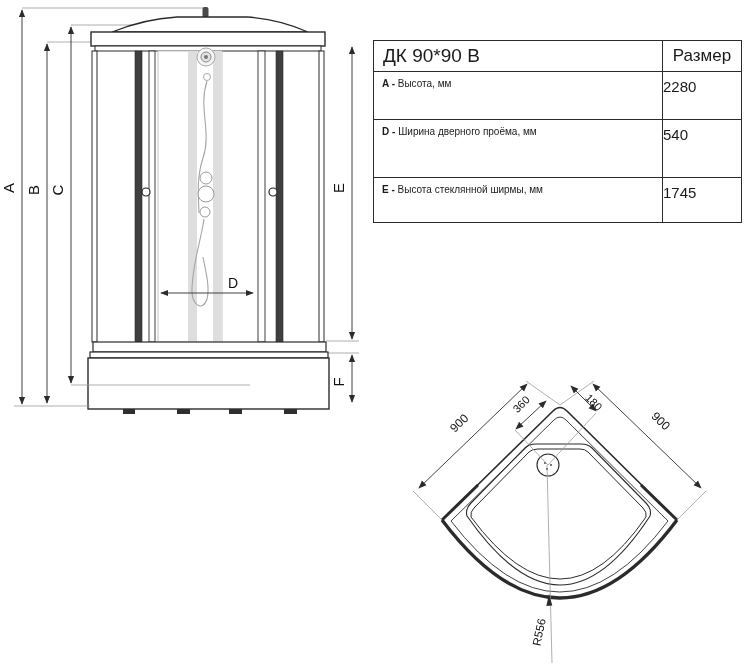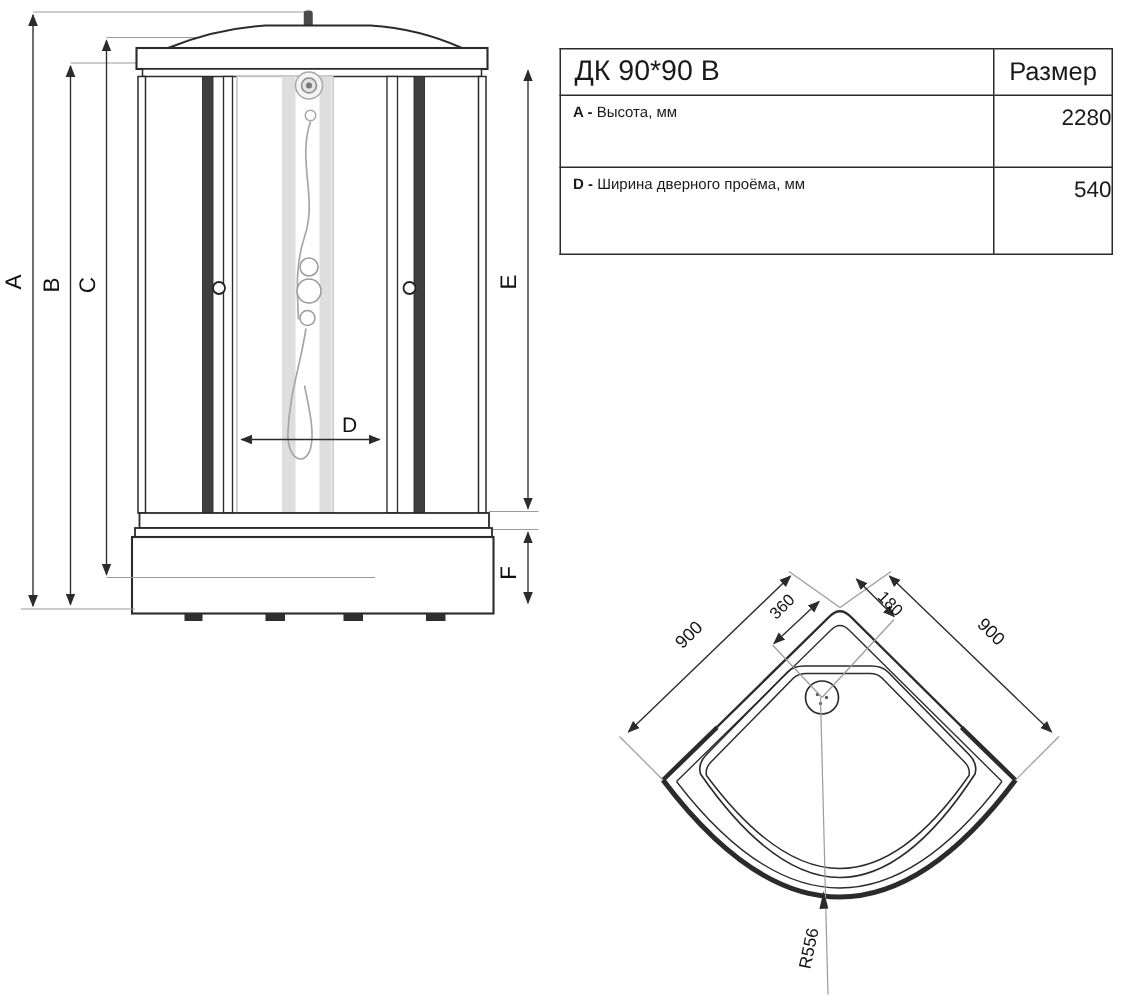--- a/index.html
+++ b/index.html
@@ -2,34 +2,34 @@
 <html><head>
 <meta charset="utf-8">
 <style>
   html,body{margin:0;padding:0;background:#fff;}
   .page{position:relative;width:750px;height:664px;background:#fff;overflow:hidden;
         font-family:"Liberation Sans",sans-serif;color:#1a1a1a;}
   svg text{font-family:"Liberation Sans",sans-serif;fill:#111;}
   .front-view{position:absolute;left:0;top:0;}
   .top-view{position:absolute;left:400px;top:380px;}
   
-  .spec-table{position:absolute;left:373px;top:32px;border-collapse:collapse;
+  .spec-table{position:absolute;left:373px;top:40px;border-collapse:collapse;
               table-layout:fixed;width:357px;padding-left:48px;}
   .spec-table td,.spec-table th{border:1.3px solid #2b2b2b;background:#fff;
               vertical-align:top;padding:0;}
   .spec-table .c-param{width:279px;}
   .spec-table .c-size{width:78px;}
   .spec-table th{font-weight:normal;}
   .hdr-title{height:30px;vertical-align:middle !important;text-align:left;
              font-size:19px;padding-left:9px !important;}
   .hdr-size{height:30px;vertical-align:middle !important;text-align:center;
             font-size:17px;}
   .cell-param{font-size:10px;text-align:left;padding:6px 4px 0 8px !important;}
   .cell-param b{font-weight:bold;}
-  .cell-value{font-size:15px;text-align:right;padding-top:6px !important;}
+  .cell-value{font-size:15px;text-align:left;padding-top:6px !important;}
   .r1{height:48px}.r2{height:50px}.r3{height:48px}.r4{height:58px}.r5{height:45px}.r6{height:45px}
 </style>
 </head>
 <body>
 
 <div class="page">
 
   <svg class="front-view" width="380" height="420" viewBox="0 0 380 420">
     <defs>
       <marker id="arw" viewBox="0 0 10 10" refX="9" refY="5" markerWidth="9" markerHeight="9" orient="auto-start-reverse">
@@ -119,20 +119,24 @@
       <th class="c-size hdr-size">Размер</th>
     </tr>
     <tr class="r1">
       <td class="cell-param"><b>A -</b> <span>Высота, мм</span></td>
       <td class="cell-value">2280</td>
     </tr>
     <tr class="r4">
       <td class="cell-param"><b>D -</b> <span>Ширина дверного проёма, мм</span></td>
       <td class="cell-value">540</td>
     </tr>
+    <tr class="r5">
+      <td class="cell-param"><b>E -</b> <span>Высота стеклянной ширмы, мм</span></td>
+      <td class="cell-value">1745</td>
+    </tr>
   </tbody>
     </table>
 
   <svg class="top-view" width="350" height="284" viewBox="0 0 350 284">
 
     <g fill="none" stroke="#2b2b2b">
       <path d="M42,140 L153,31 Q160,24 167,31 L277,140 Q160,296 42,140 Z" fill="#fff" stroke="none"></path>
       <path d="M42,140 L153,31 Q160,24 167,31 L277,140" stroke-width="1.6"></path>
       <path d="M42,140 Q160,296 277,140" stroke-width="3.4"></path>
       <path d="M78,105 L42,140" stroke-width="3"></path>

